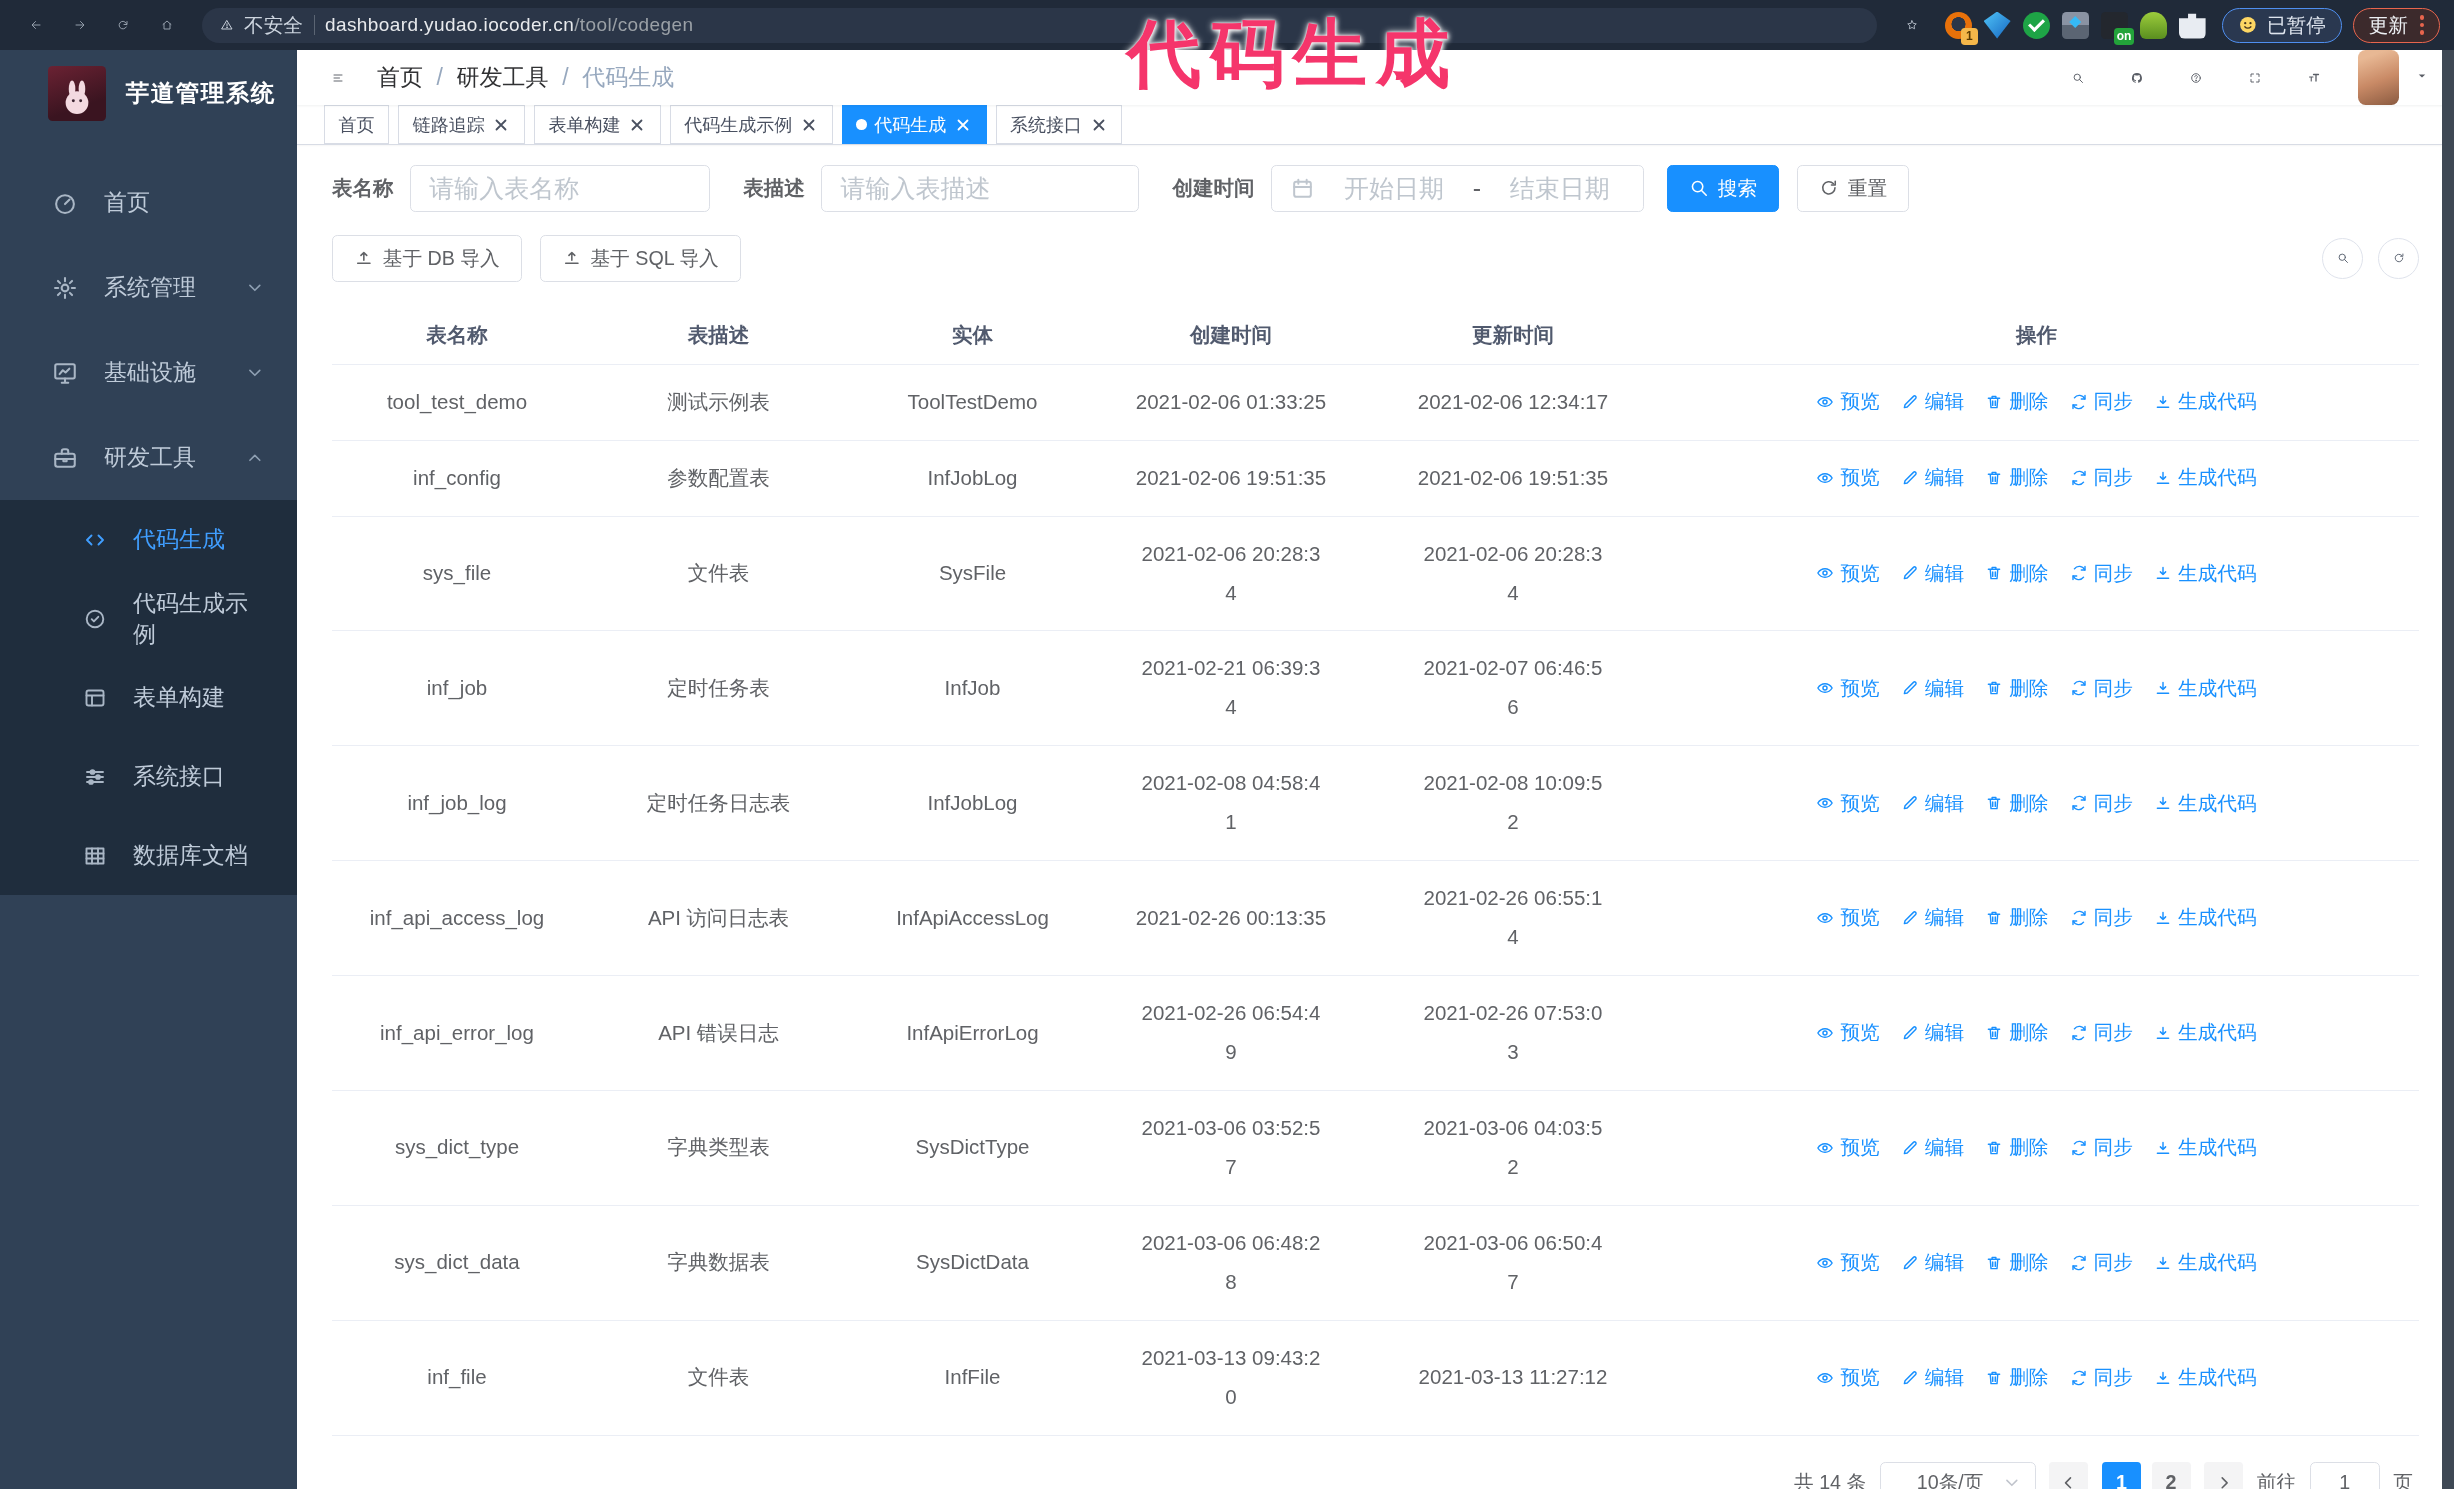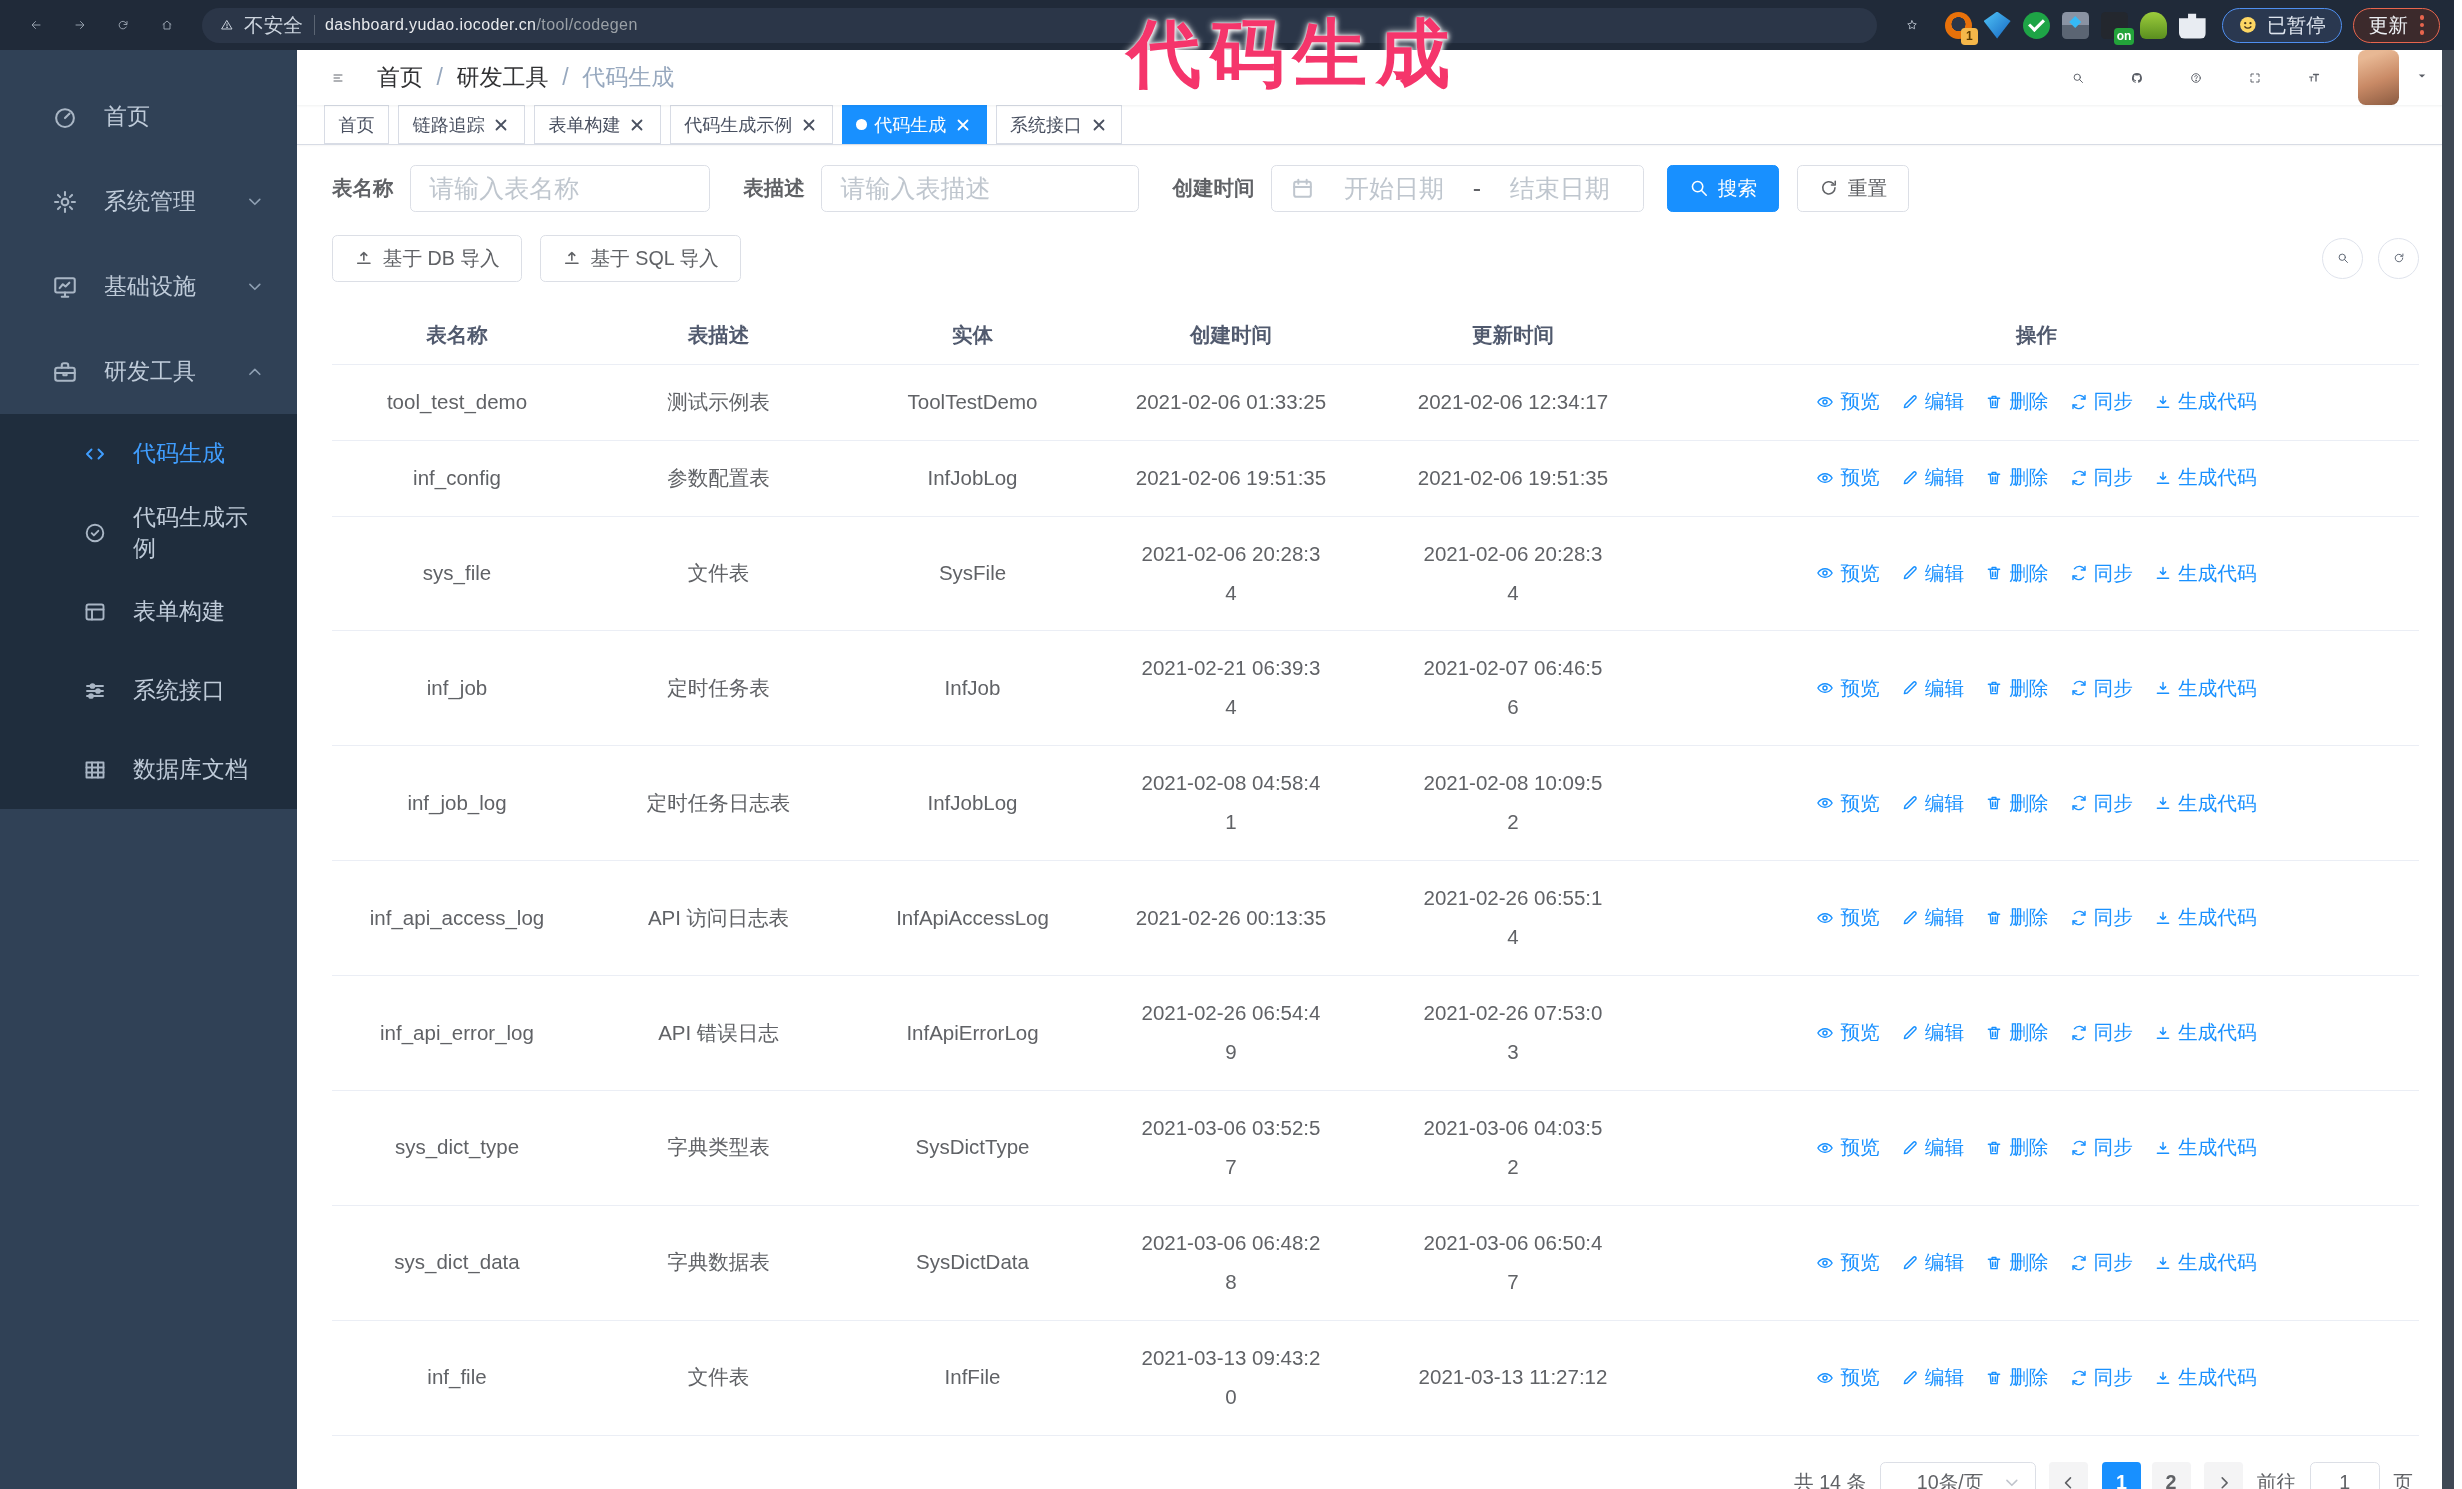--- a/index.html
+++ b/index.html
@@ -11,21 +11,21 @@
   .chrome { height:50px; background:#202a39; display:flex; align-items:center;
     padding:0 13.6px 0 19.7px; gap:10.6px; position:relative; z-index:5; }
   .chrome .navbtn { width:33px; height:33px; display:flex; align-items:center; justify-content:center;
     color:#9aa3b0; flex:0 0 auto; }
   .chrome .navbtn svg { width:23px; height:23px; }
   .addressbar { flex:1 1 auto; height:35px; background:#2b3648; border-radius:17.4px;
     display:flex; align-items:center; padding:0 19.7px; gap:10.6px; color:#cfd6e0; margin:0 7.6px; }
   .addressbar svg { width:19.7px; height:19.7px; }
   .addressbar .sec { font-size:19.7px; color:#cdd5df; }
   .addressbar .vsep { width:0.8px; height:19.7px; background:#5b6573; }
-  .url { font-size:16px; color:#e8eaed; letter-spacing:0.4px; }
+  .url { font-size:19px; color:#e8eaed; letter-spacing:0.4px; }
   .url .path { color:#9aa0a6; }
   .chrome .star { color:#aeb6c2; }
   .extrow { display:flex; align-items:center; gap:12px; margin:0 6px; }
   .ext { width:27px; height:27px; border-radius:6px; position:relative; flex:0 0 auto; }
   .ext .badge { position:absolute; right:-6px; bottom:-6px; min-width:16.7px; height:16.7px;
     border-radius:3.8px; font-size:12px; line-height:16.7px; text-align:center; color:#5b3a00;
     background:#f5b74a; padding:0 2.3px; font-weight:bold; }
   .ext.extension-circle-orange { background:radial-gradient(circle at 50% 45%, #2b3648 34%, #e8710a 36%); border-radius:50%; }
   .ext.extension-gem { background:linear-gradient(135deg,#4fc3f7,#1565c0); clip-path:polygon(50% 0,100% 35%,50% 100%,0 35%); }
   .ext.extension-check-green { background:#1ea446; border-radius:50%; }
@@ -245,20 +245,32 @@
           <i></i>
         </span>
     </div>
   </div>
 
   <div class="annotation">代码生成</div>
 
   <div class="app">
 
     <aside class="sidebar">
+      <div class="logo-row">
+        <span class="logo-img">
+          <svg viewBox="0 0 24 24">
+              <ellipse cx="9.3" cy="6.5" rx="1.8" ry="4.6" fill="#f3d9e0"></ellipse>
+              <ellipse cx="14.7" cy="6.5" rx="1.8" ry="4.6" fill="#f3d9e0"></ellipse>
+              <circle cx="12" cy="14" r="6.2" fill="#f3d9e0"></circle>
+              <circle cx="10" cy="13" r=".8" fill="#3a2430"></circle>
+              <circle cx="14" cy="13" r=".8" fill="#3a2430"></circle>
+            </svg>
+        </span>
+        <span class="logo-title">芋道管理系统</span>
+      </div>
       <nav class="menu" id="menu">
           <div class="menu-item">
             <span class="icon mi-icon" style="width: 26px;">
               <svg viewBox="0 0 24 24" fill="none" stroke="currentColor" stroke-width="1.9" stroke-linecap="round" stroke-linejoin="round" style="width:100%;height:100%">
                 <circle cx="12" cy="13" r="8.2"></circle>
                 <path d="M12 13l4.2-4.2"></path>
               </svg>
             </span>
             <span class="mi-label">首页</span>
           </div>

